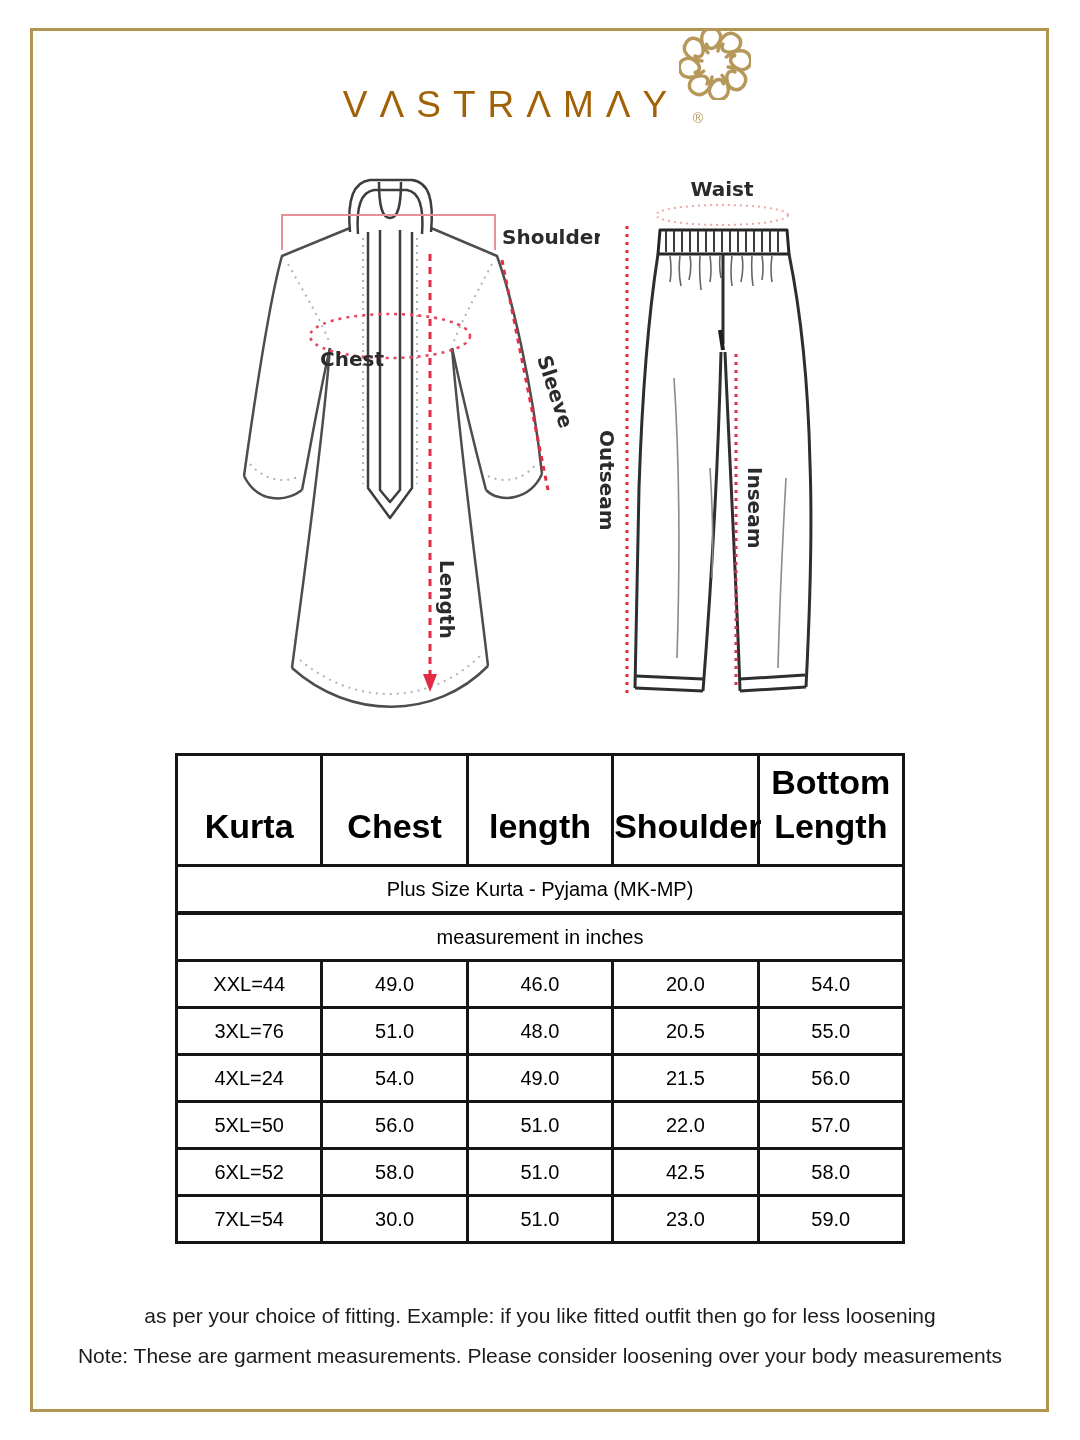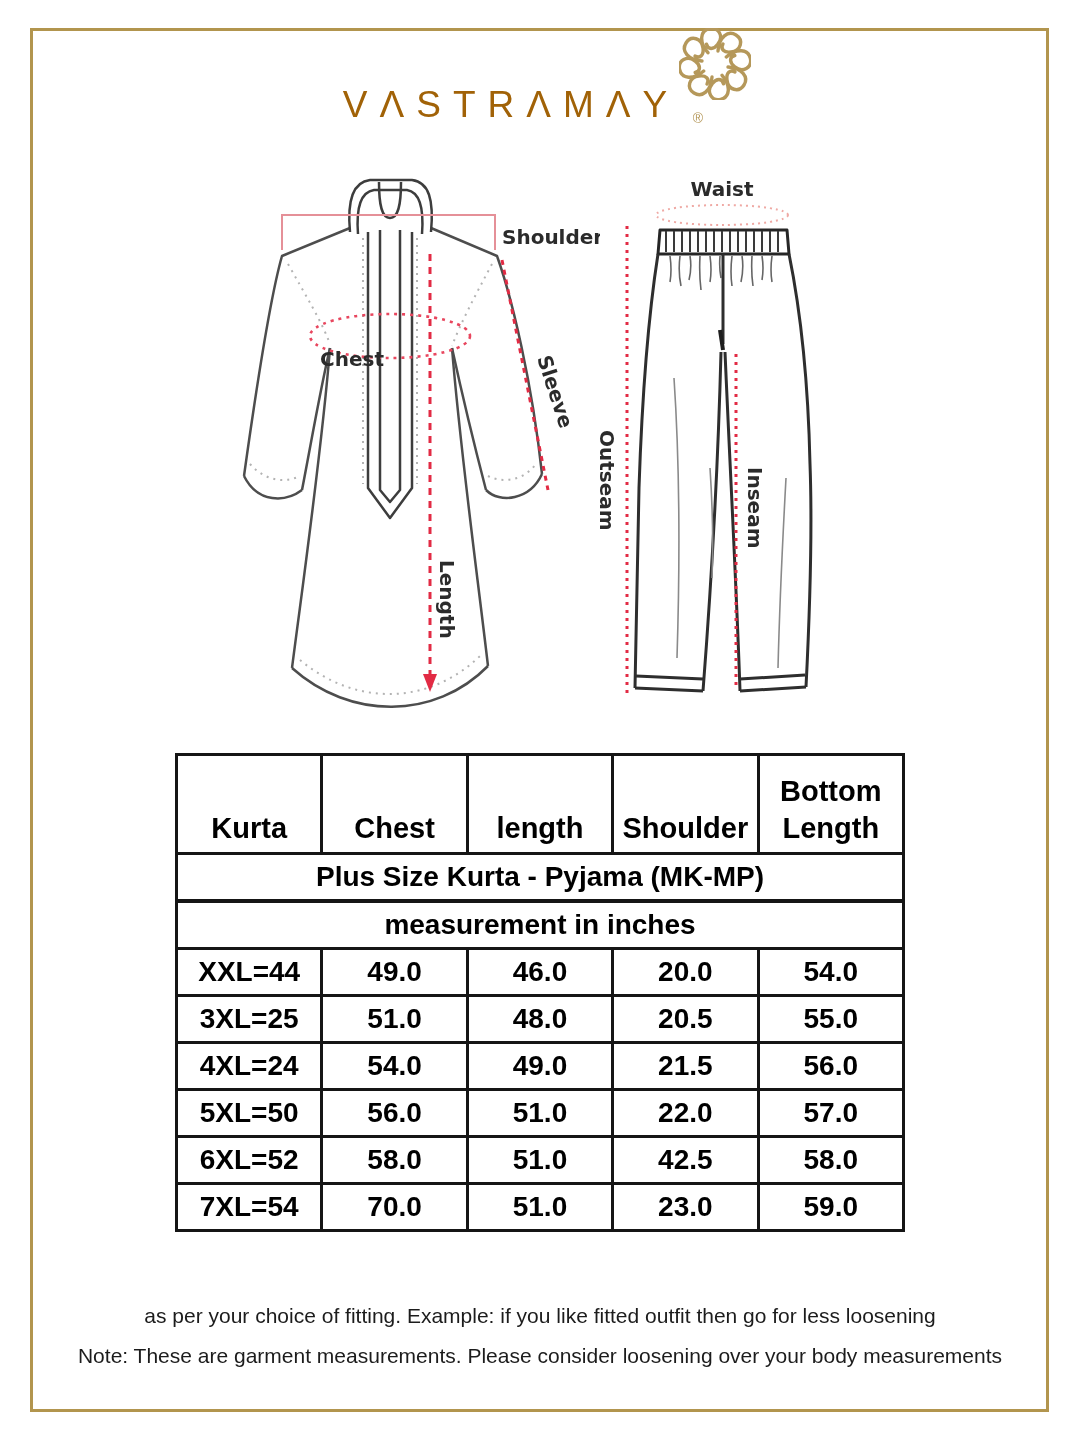--- a/index.html
+++ b/index.html
@@ -27,24 +27,24 @@
   
   .size-table {
     position:absolute; left:175px; top:753px; width:730px;
     border-collapse:collapse; table-layout:fixed; text-align:center; color:#000;
     background:#fff;
   }
   .size-table th, .size-table td { border:3px solid #151515; padding:0; }
   .row-title td { font-size:30px; font-weight:bold; height:50px; border-bottom-width:4px; }
   .row-sub td   { font-size:23px; font-weight:bold; height:44px; }
   .size-table thead th {
-    font-size:29px; font-weight:bold; height:92px;
-    vertical-align:bottom; padding-bottom:4px; line-height:1.3;
-  }
-  .size-table tbody td { font-size:28px; font-weight:bold; height:44px;margin-top:28px; }
+    font-size:34px; font-weight:bold; height:92px;
+    vertical-align:bottom; padding-bottom:16px; line-height:1.3;
+  }
+  .size-table tbody td { font-size:20px; font-weight:normal; height:44px;margin-top:28px; }
   
   .note {
     position:absolute; left:40px; right:40px; top:1296px; text-align:center;
     font-size:21px; color:#1c1c1c; line-height:1.9;
   }
   .note div { white-space:nowrap; }
 </style>
 </head>
 <body>
 
@@ -170,21 +170,21 @@
   </thead>
   <tbody id="size-rows">
       <tr>
         <td>XXL=44</td>
         <td>49.0</td>
         <td>46.0</td>
         <td>20.0</td>
         <td>54.0</td>
       </tr>
       <tr>
-        <td>3XL=25</td>
+        <td>3XL=76</td>
         <td>51.0</td>
         <td>48.0</td>
         <td>20.5</td>
         <td>55.0</td>
       </tr>
       <tr>
         <td>4XL=24</td>
         <td>54.0</td>
         <td>49.0</td>
         <td>21.5</td>
@@ -199,21 +199,21 @@
       </tr>
       <tr>
         <td>6XL=52</td>
         <td>58.0</td>
         <td>51.0</td>
         <td>42.5</td>
         <td>58.0</td>
       </tr>
       <tr>
         <td>7XL=54</td>
-        <td>70.0</td>
+        <td>30.0</td>
         <td>51.0</td>
         <td>23.0</td>
         <td>59.0</td>
       </tr>
     </tbody>
 </table>
 
 <div class="note">
   <div>as per your choice of fitting. Example: if you like fitted outfit then go for less loosening</div>
   <div>Note: These are garment measurements. Please consider loosening over your body measurements</div>

